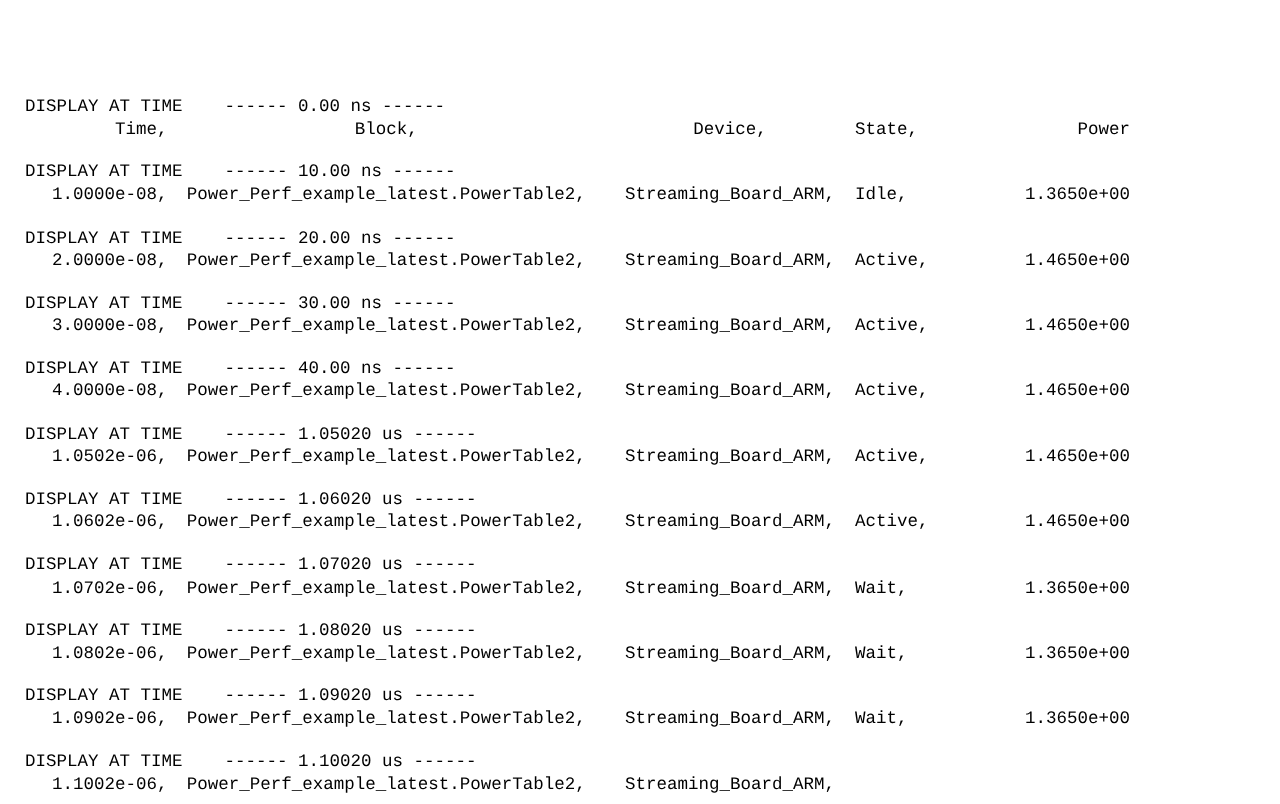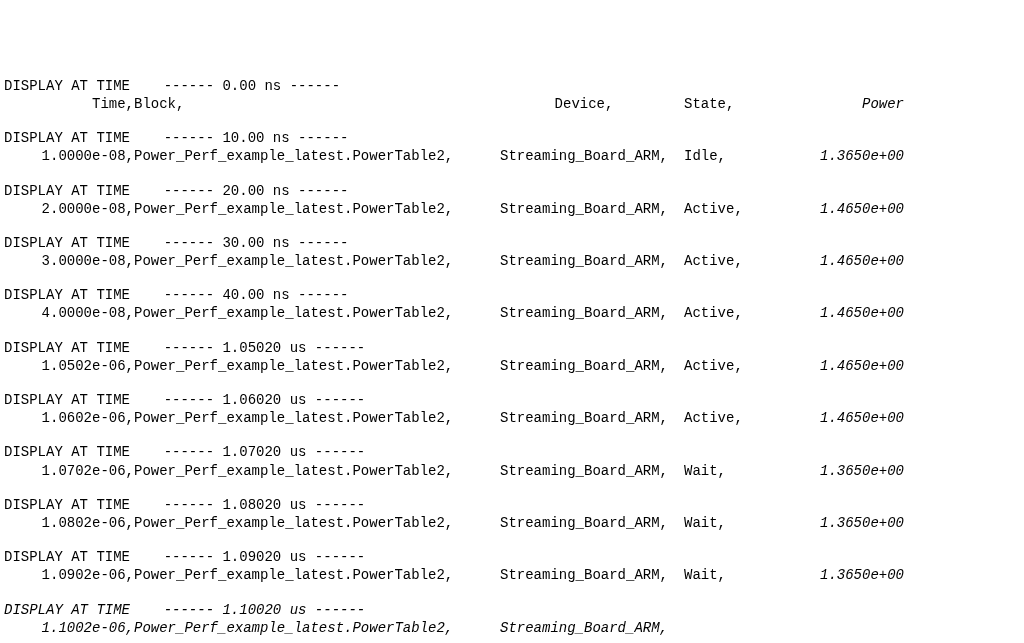--- a/index.html
+++ b/index.html
@@ -10,32 +10,31 @@
       background: #fff;
       margin: 0;
       padding: 4px;
       white-space: pre;
     }
     .entry {
       margin-bottom: 16px;
     }
     .entry:last-child {
       margin-bottom: 0;
-      font-style: italic;
     }
     .line {
       display: block;
     }
-    .prefix { display: inline; }
+    .prefix { display: inline; margin-left: 16px; }
     .timestamp { display: inline; }
     .col-time { display: inline-block; width: 130px; text-align: right; }
-    .col-block { display: inline-block; width: 350px; text-align: left; }
+    .col-block { display: inline-block; width: 350px; text-align: center; }
     .col-device { display: inline-block; width: 200px; text-align: center; }
     .col-state { display: inline-block; width: 100px; text-align: left; }
-    .col-power { display: inline-block; width: 120px; text-align: right; font-style: italic; }
+    .col-power { display: inline-block; width: 120px; text-align: right; }
   </style>
 </head>
 <body>
 
 
 
 <div id="log-container"><div class="entry"><span class="line"><span class="prefix">DISPLAY AT TIME</span><span class="timestamp">    ------ 0.00 ns ------</span></span><span class="line"><span class="col-time">     Time,</span><span class="col-block">Block,</span><span class="col-device">Device,</span><span class="col-state">State,</span><span class="col-power">Power</span></span></div><div class="entry"><span class="line"><span class="prefix">DISPLAY AT TIME</span><span class="timestamp">    ------ 10.00 ns ------</span></span><span class="line"><span class="col-time">1.0000e-08,</span><span class="col-block">Power_Perf_example_latest.PowerTable2,</span><span class="col-device">Streaming_Board_ARM,</span><span class="col-state">Idle,</span><span class="col-power">1.3650e+00</span></span></div><div class="entry"><span class="line"><span class="prefix">DISPLAY AT TIME</span><span class="timestamp">    ------ 20.00 ns ------</span></span><span class="line"><span class="col-time">2.0000e-08,</span><span class="col-block">Power_Perf_example_latest.PowerTable2,</span><span class="col-device">Streaming_Board_ARM,</span><span class="col-state">Active,</span><span class="col-power">1.4650e+00</span></span></div><div class="entry"><span class="line"><span class="prefix">DISPLAY AT TIME</span><span class="timestamp">    ------ 30.00 ns ------</span></span><span class="line"><span class="col-time">3.0000e-08,</span><span class="col-block">Power_Perf_example_latest.PowerTable2,</span><span class="col-device">Streaming_Board_ARM,</span><span class="col-state">Active,</span><span class="col-power">1.4650e+00</span></span></div><div class="entry"><span class="line"><span class="prefix">DISPLAY AT TIME</span><span class="timestamp">    ------ 40.00 ns ------</span></span><span class="line"><span class="col-time">4.0000e-08,</span><span class="col-block">Power_Perf_example_latest.PowerTable2,</span><span class="col-device">Streaming_Board_ARM,</span><span class="col-state">Active,</span><span class="col-power">1.4650e+00</span></span></div><div class="entry"><span class="line"><span class="prefix">DISPLAY AT TIME</span><span class="timestamp">    ------ 1.05020 us ------</span></span><span class="line"><span class="col-time">1.0502e-06,</span><span class="col-block">Power_Perf_example_latest.PowerTable2,</span><span class="col-device">Streaming_Board_ARM,</span><span class="col-state">Active,</span><span class="col-power">1.4650e+00</span></span></div><div class="entry"><span class="line"><span class="prefix">DISPLAY AT TIME</span><span class="timestamp">    ------ 1.06020 us ------</span></span><span class="line"><span class="col-time">1.0602e-06,</span><span class="col-block">Power_Perf_example_latest.PowerTable2,</span><span class="col-device">Streaming_Board_ARM,</span><span class="col-state">Active,</span><span class="col-power">1.4650e+00</span></span></div><div class="entry"><span class="line"><span class="prefix">DISPLAY AT TIME</span><span class="timestamp">    ------ 1.07020 us ------</span></span><span class="line"><span class="col-time">1.0702e-06,</span><span class="col-block">Power_Perf_example_latest.PowerTable2,</span><span class="col-device">Streaming_Board_ARM,</span><span class="col-state">Wait,</span><span class="col-power">1.3650e+00</span></span></div><div class="entry"><span class="line"><span class="prefix">DISPLAY AT TIME</span><span class="timestamp">    ------ 1.08020 us ------</span></span><span class="line"><span class="col-time">1.0802e-06,</span><span class="col-block">Power_Perf_example_latest.PowerTable2,</span><span class="col-device">Streaming_Board_ARM,</span><span class="col-state">Wait,</span><span class="col-power">1.3650e+00</span></span></div><div class="entry"><span class="line"><span class="prefix">DISPLAY AT TIME</span><span class="timestamp">    ------ 1.09020 us ------</span></span><span class="line"><span class="col-time">1.0902e-06,</span><span class="col-block">Power_Perf_example_latest.PowerTable2,</span><span class="col-device">Streaming_Board_ARM,</span><span class="col-state">Wait,</span><span class="col-power">1.3650e+00</span></span></div><div class="entry"><span class="line"><span class="prefix">DISPLAY AT TIME</span><span class="timestamp">    ------ 1.10020 us ------</span></span><span class="line"><span class="col-time">1.1002e-06,</span><span class="col-block">Power_Perf_example_latest.PowerTable2,</span><span class="col-device">Streaming_Board_ARM,</span><span class="col-state"></span><span class="col-power"></span></span></div></div>
 
 
 

